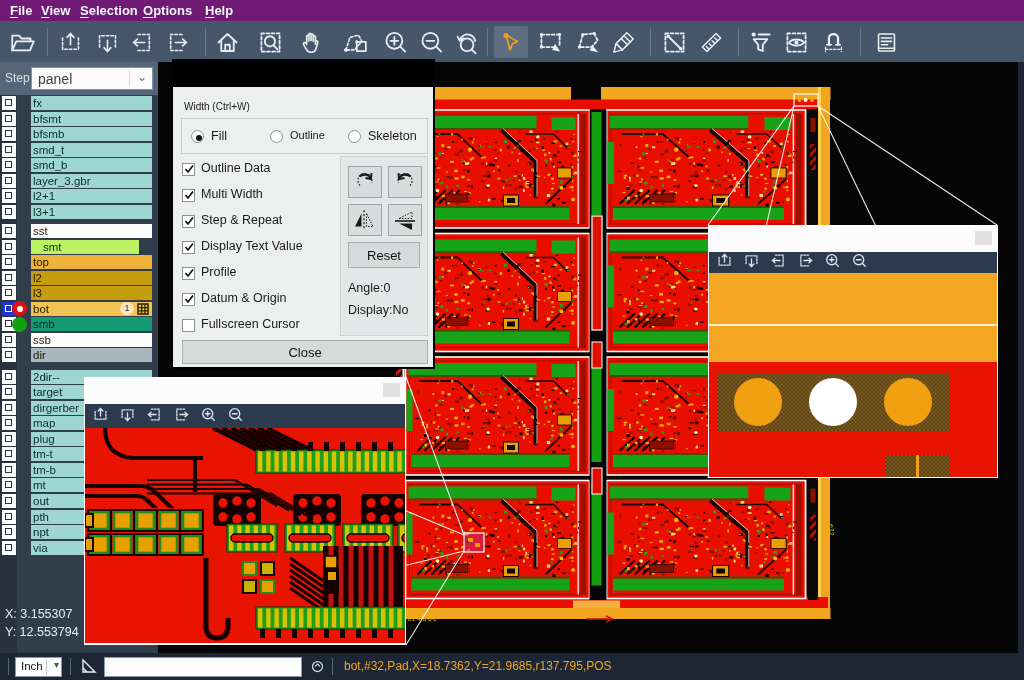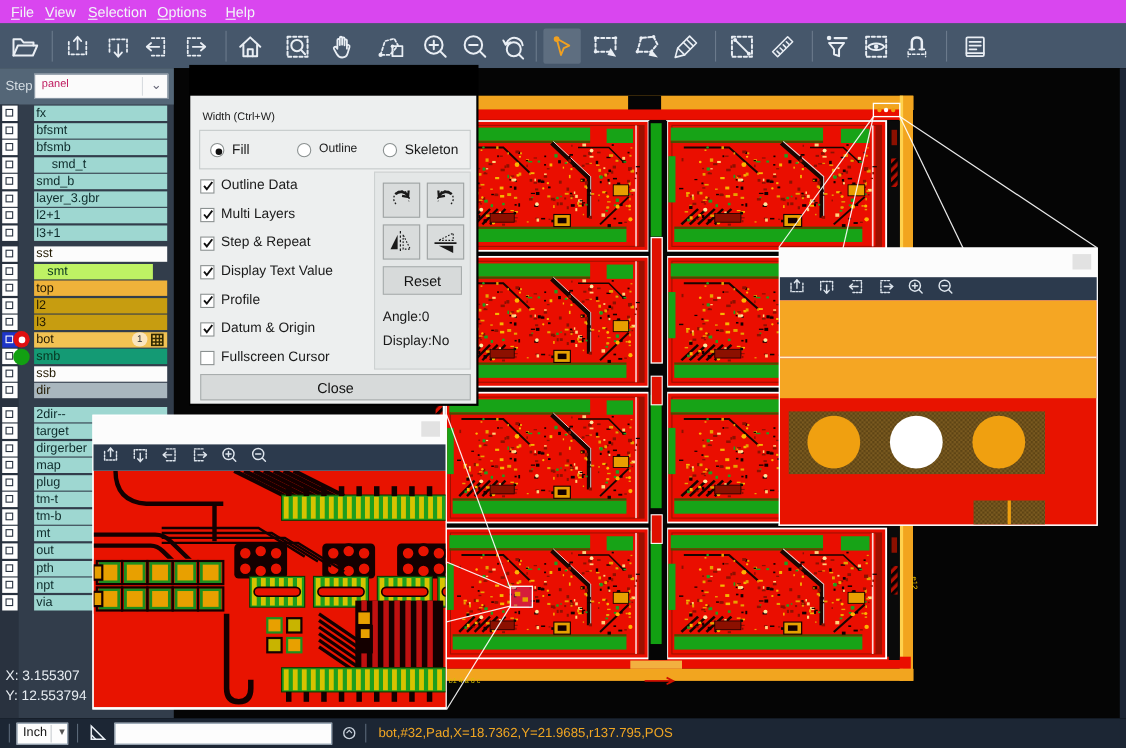--- a/index.html
+++ b/index.html
@@ -1,16 +1,16 @@
 <!DOCTYPE html>
 <html><head><meta charset="utf-8"><style>
 * { margin:0; padding:0; box-sizing:border-box; }
 body { width:1024px; height:680px; font-family:"Liberation Sans", sans-serif; overflow:hidden; position:relative; background:#000; }
-.menubar { position:absolute; left:0; top:0; width:1024px; height:26px; background:#d946ef; color:#F2F5F8;
-  font-size:13px; display:flex; align-items:center; }
+.menubar { position:absolute; left:0; top:0; width:1024px; height:26px; background:#701a75; color:#F2F5F8;
+  font-size:13px; display:flex; align-items:center;font-weight:bold; }
 .menubar span { position:absolute; top:3px; }
 .menubar u { text-decoration:underline; text-underline-offset:2px; }
 .toolbar { position:absolute; left:0; top:21px; width:1024px; height:41px; background:#46576B; }
 .tbi { position:absolute; top:5px; width:34px; height:32px; display:flex; align-items:center; justify-content:center; border-radius:2px; }
 .sidebar { position:absolute; left:0; top:62px; width:158px; height:591px; background:#323D4B; }
 .dbtn { position:absolute; width:34px; height:32px; background:#D9DCDC; border:1px solid #9FA4A4; display:flex; align-items:center; justify-content:center; }
 </style></head>
 <body>
 <div class="menubar">
     <span style="left:10px"><u>F</u>ile</span>
@@ -528,37 +528,37 @@
     <line x1="818" y1="106" x2="997" y2="478" stroke="rgba(255,255,255,0.92)" stroke-width="1.1"></line>
     <line x1="464" y1="535" x2="84" y2="377" stroke="rgba(255,255,255,0.92)" stroke-width="1.1"></line>
     <line x1="464" y1="551" x2="84" y2="645" stroke="rgba(255,255,255,0.92)" stroke-width="1.1"></line>
     <line x1="464" y1="535" x2="406" y2="377" stroke="rgba(255,255,255,0.92)" stroke-width="1.1"></line>
     <line x1="464" y1="551" x2="406" y2="645" stroke="rgba(255,255,255,0.92)" stroke-width="1.1"></line>
   </svg>
 <div class="sidebar">
   <div style="position:absolute;left:0;top:0;width:158px;height:33px;background:#546677"></div>
   <div style="position:absolute;left:5px;top:9px;font-size:12px;color:#D5DDE3">Step</div>
   <div style="position:absolute;left:31px;top:5px;width:122px;height:23px;background:#FBFBFB;border:1px solid #8593A0">
-     <span style="position:absolute;left:6px;top:3px;font-size:10px;color:#be185d">panel</span>
+     <span style="position:absolute;left:6px;top:3px;font-size:14px;color:#404040">panel</span>
      <div style="position:absolute;right:22px;top:2px;bottom:2px;width:1px;background:#D8DCE0"></div>
      <span style="position:absolute;right:5px;top:2px;color:#667;font-size:12px">⌄</span>
   </div>
   <div style="position:absolute;left:0;top:33px;width:17px;height:558px;background:#29323F"></div>
   <div style="position:absolute;left:1.5px;top:34.0px;width:14px;height:14px;background:#FFFFFF"></div>
     <div style="position:absolute;left:4.5px;top:37.0px;width:7px;height:7px;border:1.4px solid #2A3442;background:#FFFFFF"></div>
     <div style="position:absolute;left:31px;top:34.0px;width:121px;height:14px;background:#9ED7D1;color:#0E2B2B;font-size:11.5px;line-height:14px;padding-left:2px;box-sizing:border-box">fx</div>
     <div style="position:absolute;left:1.5px;top:49.5px;width:14px;height:14px;background:#FFFFFF"></div>
     <div style="position:absolute;left:4.5px;top:52.5px;width:7px;height:7px;border:1.4px solid #2A3442;background:#FFFFFF"></div>
     <div style="position:absolute;left:31px;top:49.5px;width:121px;height:14px;background:#9ED7D1;color:#0E2B2B;font-size:11.5px;line-height:14px;padding-left:2px;box-sizing:border-box">bfsmt</div>
     <div style="position:absolute;left:1.5px;top:65.1px;width:14px;height:14px;background:#FFFFFF"></div>
     <div style="position:absolute;left:4.5px;top:68.1px;width:7px;height:7px;border:1.4px solid #2A3442;background:#FFFFFF"></div>
     <div style="position:absolute;left:31px;top:65.1px;width:121px;height:14px;background:#9ED7D1;color:#0E2B2B;font-size:11.5px;line-height:14px;padding-left:2px;box-sizing:border-box">bfsmb</div>
     <div style="position:absolute;left:1.5px;top:80.6px;width:14px;height:14px;background:#FFFFFF"></div>
     <div style="position:absolute;left:4.5px;top:83.6px;width:7px;height:7px;border:1.4px solid #2A3442;background:#FFFFFF"></div>
-    <div style="position:absolute;left:31px;top:80.6px;width:121px;height:14px;background:#9ED7D1;color:#0E2B2B;font-size:11.5px;line-height:14px;padding-left:16px;box-sizing:border-box">smd_t</div>
+    <div style="position:absolute;left:31px;top:80.6px;width:121px;height:14px;background:#9ED7D1;color:#0E2B2B;font-size:11.5px;line-height:14px;padding-left:2px;box-sizing:border-box">smd_t</div>
     <div style="position:absolute;left:1.5px;top:96.2px;width:14px;height:14px;background:#FFFFFF"></div>
     <div style="position:absolute;left:4.5px;top:99.2px;width:7px;height:7px;border:1.4px solid #2A3442;background:#FFFFFF"></div>
     <div style="position:absolute;left:31px;top:96.2px;width:121px;height:14px;background:#9ED7D1;color:#0E2B2B;font-size:11.5px;line-height:14px;padding-left:2px;box-sizing:border-box">smd_b</div>
     <div style="position:absolute;left:1.5px;top:111.7px;width:14px;height:14px;background:#FFFFFF"></div>
     <div style="position:absolute;left:4.5px;top:114.7px;width:7px;height:7px;border:1.4px solid #2A3442;background:#FFFFFF"></div>
     <div style="position:absolute;left:31px;top:111.7px;width:121px;height:14px;background:#9ED7D1;color:#0E2B2B;font-size:11.5px;line-height:14px;padding-left:2px;box-sizing:border-box">layer_3.gbr</div>
     <div style="position:absolute;left:1.5px;top:127.3px;width:14px;height:14px;background:#FFFFFF"></div>
     <div style="position:absolute;left:4.5px;top:130.3px;width:7px;height:7px;border:1.4px solid #2A3442;background:#FFFFFF"></div>
     <div style="position:absolute;left:31px;top:127.3px;width:121px;height:14px;background:#9ED7D1;color:#0E2B2B;font-size:11.5px;line-height:14px;padding-left:2px;box-sizing:border-box">l2+1</div>
     <div style="position:absolute;left:1.5px;top:142.8px;width:14px;height:14px;background:#FFFFFF"></div>
@@ -956,21 +956,21 @@
         <svg width="12" height="12" viewBox="0 0 12 12" style="position:absolute;left:0;top:-1px" xmlns="http://www.w3.org/2000/svg">
           <path d="M2.5 6 L5 9 L10 2.5" fill="none" stroke="#111" stroke-width="1.7"></path>
         </svg>
       </div>
       <div style="position:absolute;left:28px;top:74px;font-size:12.5px;color:#1A1A1A">Outline Data</div>
    <div style="position:absolute;left:9px;top:102px;width:13px;height:13px;background:#fff;border:1px solid #8A9090">
         <svg width="12" height="12" viewBox="0 0 12 12" style="position:absolute;left:0;top:-1px" xmlns="http://www.w3.org/2000/svg">
           <path d="M2.5 6 L5 9 L10 2.5" fill="none" stroke="#111" stroke-width="1.7"></path>
         </svg>
       </div>
-      <div style="position:absolute;left:28px;top:100px;font-size:12.5px;color:#1A1A1A">Multi Layers</div>
+      <div style="position:absolute;left:28px;top:100px;font-size:12.5px;color:#1A1A1A">Multi Width</div>
    <div style="position:absolute;left:9px;top:128px;width:13px;height:13px;background:#fff;border:1px solid #8A9090">
         <svg width="12" height="12" viewBox="0 0 12 12" style="position:absolute;left:0;top:-1px" xmlns="http://www.w3.org/2000/svg">
           <path d="M2.5 6 L5 9 L10 2.5" fill="none" stroke="#111" stroke-width="1.7"></path>
         </svg>
       </div>
       <div style="position:absolute;left:28px;top:126px;font-size:12.5px;color:#1A1A1A">Step &amp; Repeat</div>
    <div style="position:absolute;left:9px;top:154px;width:13px;height:13px;background:#fff;border:1px solid #8A9090">
         <svg width="12" height="12" viewBox="0 0 12 12" style="position:absolute;left:0;top:-1px" xmlns="http://www.w3.org/2000/svg">
           <path d="M2.5 6 L5 9 L10 2.5" fill="none" stroke="#111" stroke-width="1.7"></path>
         </svg>

